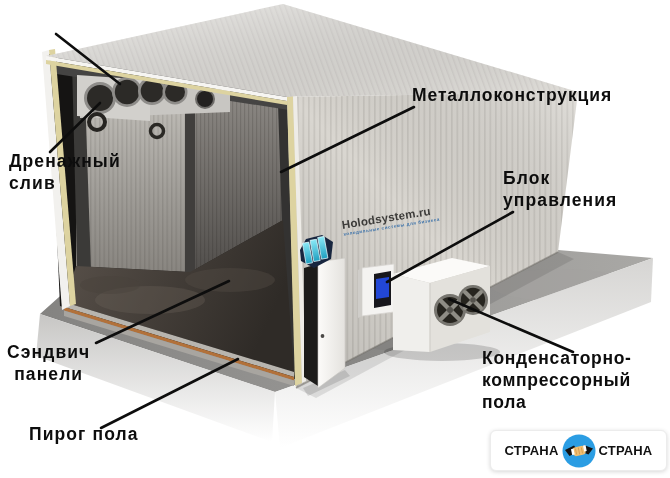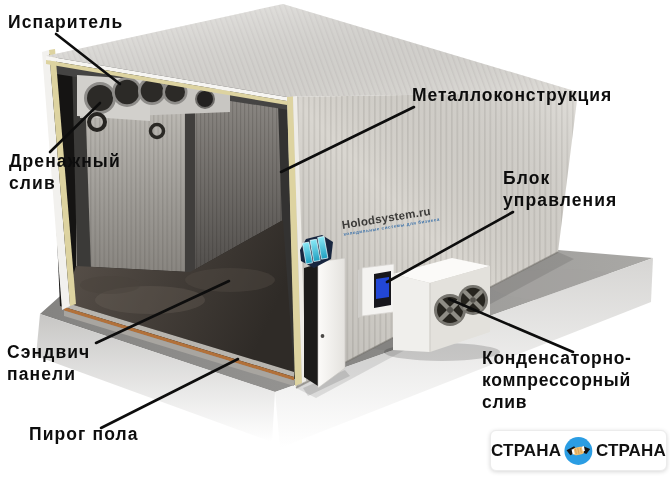--- a/index.html
+++ b/index.html
@@ -9,35 +9,35 @@
   }
   .scene{position:absolute;left:0;top:0;}
   .lbl{
     position:absolute;font-weight:800;font-size:17.5px;line-height:22px;
     letter-spacing:1.1px;color:#0d0d0d;white-space:pre-line;
   }
   #lbl-evaporator{left:8px;top:11px;}
   #lbl-drain{left:9px;top:150px;}
   #lbl-metal{left:412px;top:84px;letter-spacing:0.9px;}
   #lbl-control{left:503px;top:167px;}
-  #lbl-sandwich{left:7px;top:341px;}
+  #lbl-sandwich{left:7px;top:341px;text-align:center;}
   #lbl-condenser{left:482px;top:347px;letter-spacing:0.7px;}
   #lbl-floor{left:17px;top:423px;margin-left:12px;}
   .watermark{
     position:absolute;left:341px;top:219px;transform:rotate(-9deg);
     transform-origin:0 0;pointer-events:none;
   }
   .watermark .brand{font-size:11.5px;font-weight:700;color:#3c3b39;letter-spacing:0.2px;}
   .watermark .tagline{font-size:4.5px;font-weight:700;color:#3c72aa;letter-spacing:0.55px;margin-top:1px;}
   .badge{
     position:absolute;left:490px;top:430px;width:177px;height:41px;background:#ffffff;
     border:1px solid #ececec;border-radius:6px;box-shadow:0 1px 4px rgba(0,0,0,0.16);
     display:flex;align-items:center;justify-content:center;gap:3px;box-sizing:border-box;
   }
-  .badge .txt{font-weight:800;font-size:17px;color:#111;letter-spacing:0.2px;}
+  .badge .txt{font-weight:800;font-size:13px;color:#111;letter-spacing:0.2px;}
   .badge svg{display:block;}
 </style>
 </head>
 <body>
 
 <div class="stage">
 
   <svg class="scene" width="670" height="478" viewBox="0 0 670 478">
     <defs>
       <pattern id="pRoof" width="5" height="5" patternUnits="userSpaceOnUse" patternTransform="rotate(-20)">
@@ -216,31 +216,30 @@
       <line x1="56" y1="34" x2="120" y2="84"></line>
       <line x1="50" y1="152" x2="100" y2="103"></line>
       <line x1="414" y1="107" x2="281" y2="172"></line>
       <line x1="513" y1="212" x2="387" y2="282"></line>
       <line x1="96" y1="343" x2="229" y2="281"></line>
       <line x1="573" y1="352" x2="449" y2="299"></line>
       <line x1="101" y1="428" x2="238" y2="359"></line>
     </g>
   </svg>
 
-  <div class="lbl" id="lbl-evaporator">Испаритель</div>
   <div class="lbl" id="lbl-metal">Металлоконструкция</div>
   <div class="lbl" id="lbl-drain">Дренажный
 слив</div>
   <div class="lbl" id="lbl-control">Блок
 управления</div>
   <div class="lbl" id="lbl-sandwich">Сэндвич
 панели</div>
   <div class="lbl" id="lbl-condenser">Конденсаторно-
 компрессорный
-слив</div>
+пола</div>
   <div class="lbl" id="lbl-floor">Пирог пола</div>
 
   <div class="watermark">
     <div class="brand">Holodsystem.ru</div>
     <div class="tagline">холодильные системы для бизнеса</div>
   </div>
 
   <div class="badge">
     <span class="txt">СТРАНА</span>
     <svg width="34" height="34" viewBox="0 0 34 34">

